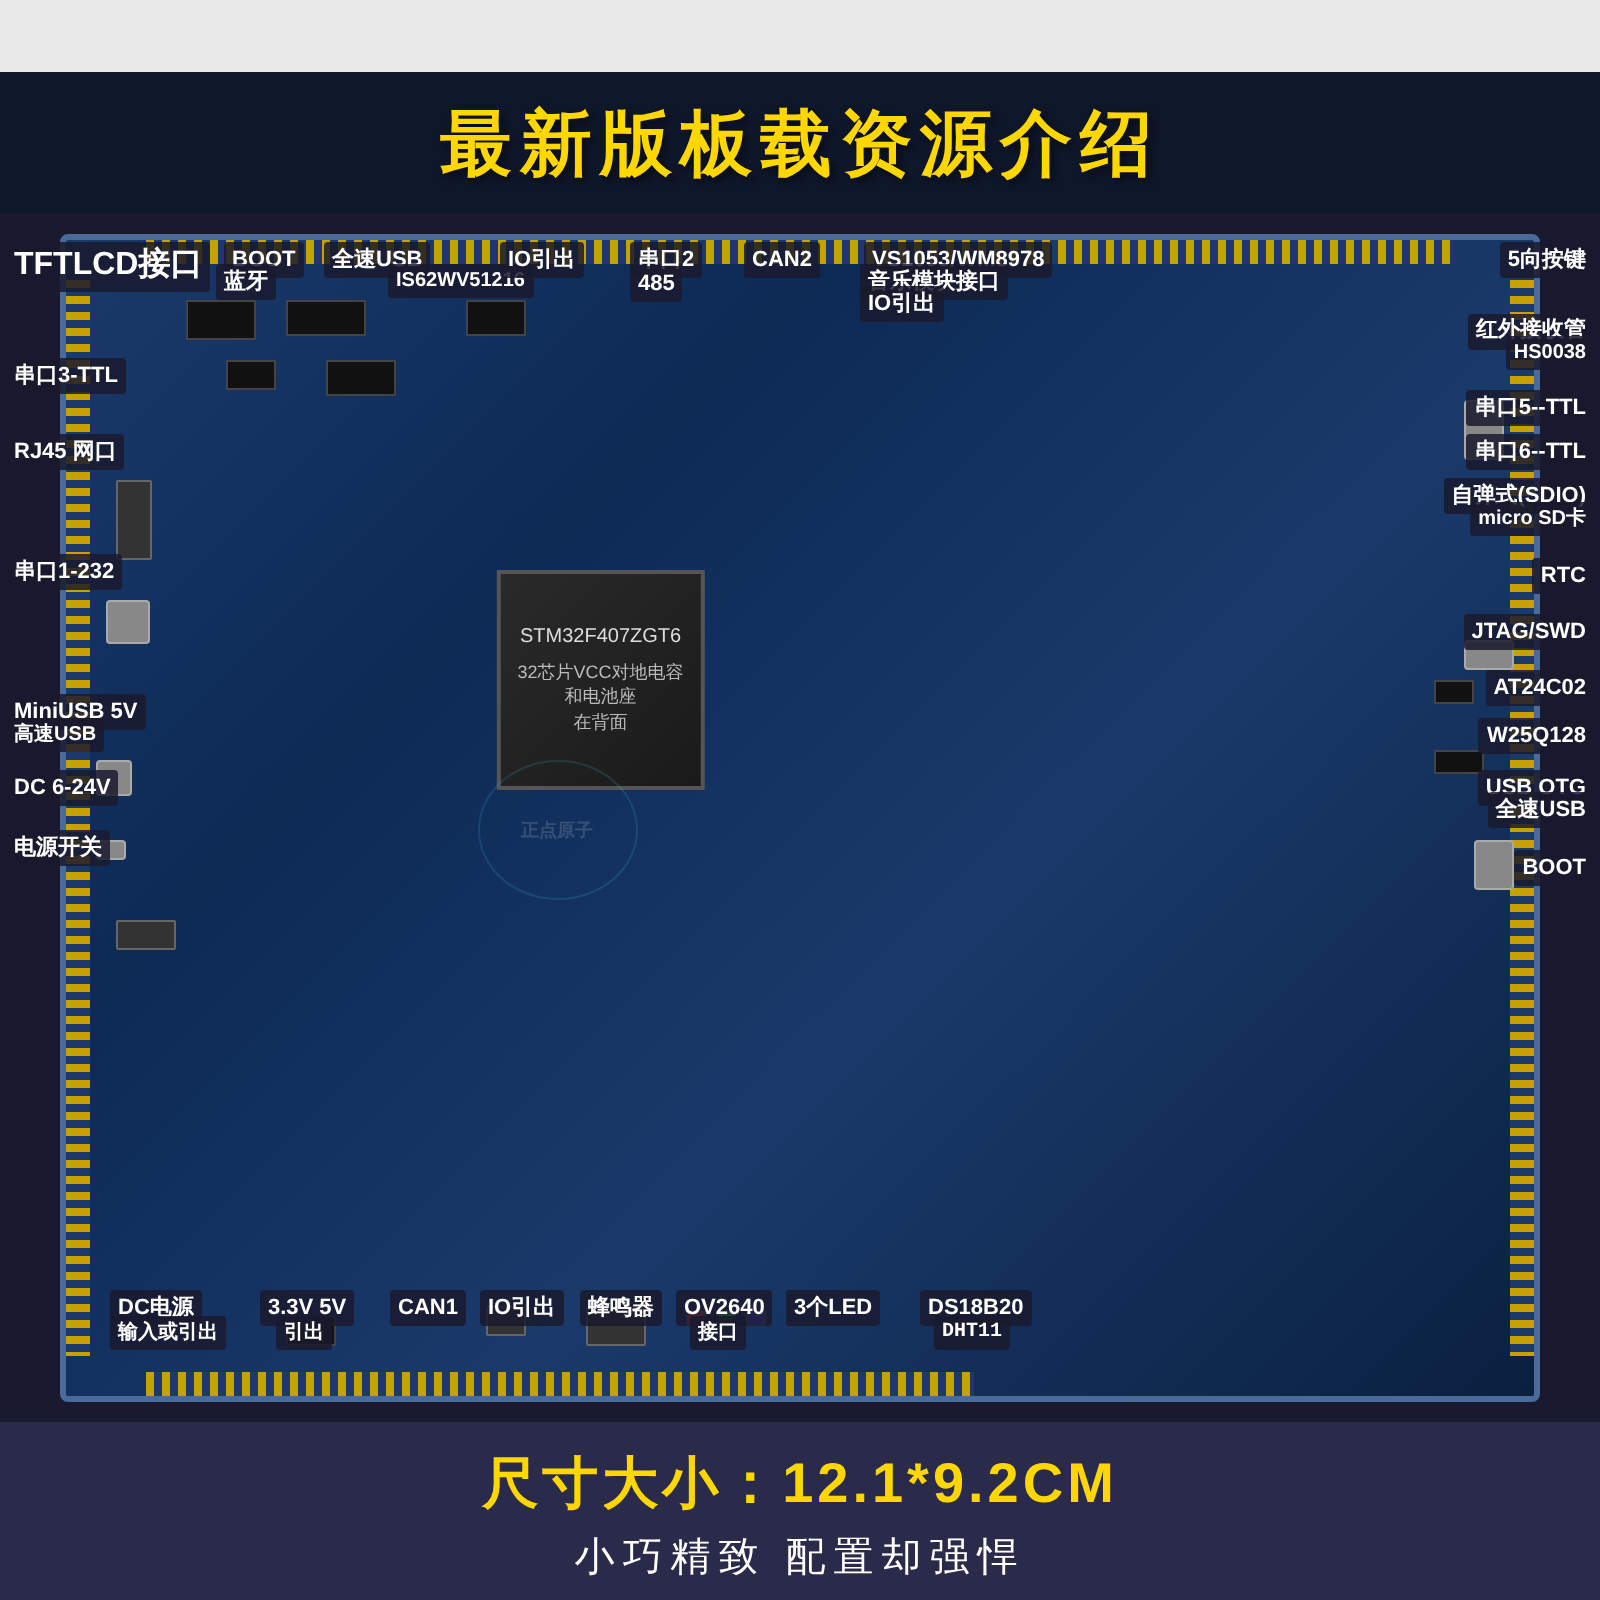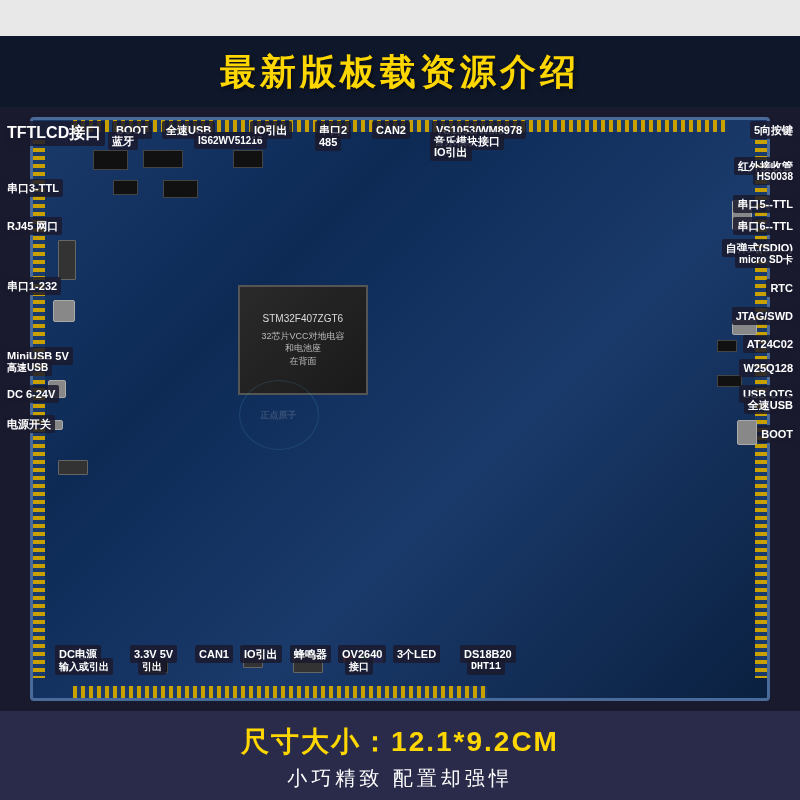--- a/index.html
+++ b/index.html
@@ -157,21 +157,21 @@
       <div class="connector-strip vertical" style="top:20px;left:0;width:12px;bottom:20px;"></div>
 
       <div class="connector-strip vertical" style="top:20px;right:0;width:12px;bottom:20px;"></div>
 
       <div class="ic-chip" style="top:30px;left:60px;width:35px;height:20px;"></div>
       <div class="ic-chip" style="top:30px;left:110px;width:40px;height:18px;"></div>
       <div class="ic-chip" style="top:30px;left:200px;width:30px;height:18px;"></div>
       <div class="ic-chip" style="top:60px;left:80px;width:25px;height:15px;"></div>
       <div class="ic-chip" style="top:60px;left:130px;width:35px;height:18px;"></div>
 
-      <div class="chip-center" style="top:38%;left:35%;width:130px;height:110px;">
+      <div class="chip-center" style="top:38%;left:35%;width:104px;height:110px;">
         <div style="font-size:10px;color:#ddd;">STM32F407ZGT6</div>
         <div style="font-size:9px;color:#bbb;margin-top:4px;">32芯片VCC对地电容</div>
         <div style="font-size:9px;color:#bbb;">和电池座</div>
         <div style="font-size:9px;color:#bbb;">在背面</div>
       </div>
 
       <div class="component" style="top:120px;left:25px;width:18px;height:40px;"></div>
       <div class="port-rect" style="top:180px;left:20px;width:22px;height:22px;"></div>
       <div class="port-rect" style="top:260px;left:15px;width:18px;height:18px;"></div>
       <div class="port-rect" style="top:300px;left:15px;width:15px;height:10px;"></div>
@@ -204,21 +204,21 @@
     <div class="label" style="top:25px;left:158px;font-size:10px;color:#fff;margin-left:36px;">IS62WV51216</div>
     <div class="label" style="top:14px;left:250px;font-size:11px;color:#fff;">IO引出</div>
     <div class="label" style="top:14px;left:315px;font-size:11px;color:#fff;">串口2</div>
     <div class="label" style="top:26px;left:315px;font-size:11px;color:#fff;">485</div>
     <div class="label" style="top:14px;left:372px;font-size:11px;color:#fff;">CAN2</div>
     <div class="label" style="top:14px;left:432px;font-size:11px;color:#fff;">VS1053/WM8978</div>
     <div class="label" style="top:25px;left:430px;font-size:11px;color:#fff;">音乐模块接口</div>
     <div class="label" style="top:36px;left:430px;font-size:11px;color:#fff;">IO引出</div>
 
     <div class="label" style="top:14px;right:3px;font-size:11px;color:#fff;">5向按键</div>
-    <div class="label" style="top:50px;right:3px;font-size:11px;color:#fff;">红外接收管</div>
+    <div class="label" style="top:50px;right:3px;font-size:11px;color:#fff;font-family:Liberation Mono, monospace;">红外接收管</div>
     <div class="label" style="top:61px;right:3px;font-size:10px;color:#fff;">HS0038</div>
     <div class="label" style="top:88px;right:3px;font-size:11px;color:#fff;">串口5--TTL</div>
     <div class="label" style="top:110px;right:3px;font-size:11px;color:#fff;">串口6--TTL</div>
     <div class="label" style="top:132px;right:3px;font-size:11px;color:#fff;">自弹式(SDIO)</div>
     <div class="label" style="top:144px;right:3px;font-size:10px;color:#fff;">micro SD卡</div>
     <div class="label" style="top:172px;right:3px;font-size:11px;color:#fff;">RTC</div>
     <div class="label" style="top:200px;right:3px;font-size:11px;color:#fff;">JTAG/SWD</div>
     <div class="label" style="top:228px;right:3px;font-size:11px;color:#fff;">AT24C02</div>
     <div class="label" style="top:252px;right:3px;font-size:11px;color:#fff;">W25Q128</div>
     <div class="label" style="top:278px;right:3px;font-size:11px;color:#fff;">USB OTG</div>

